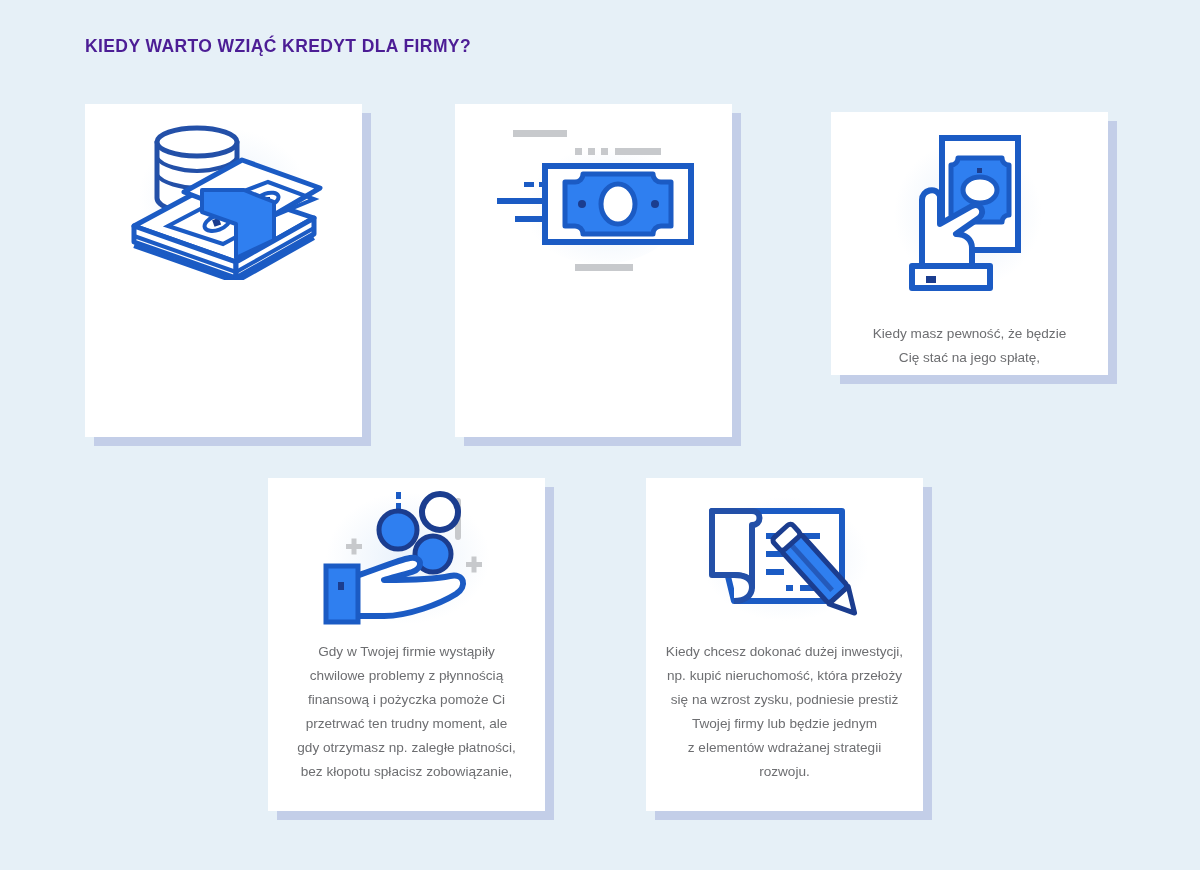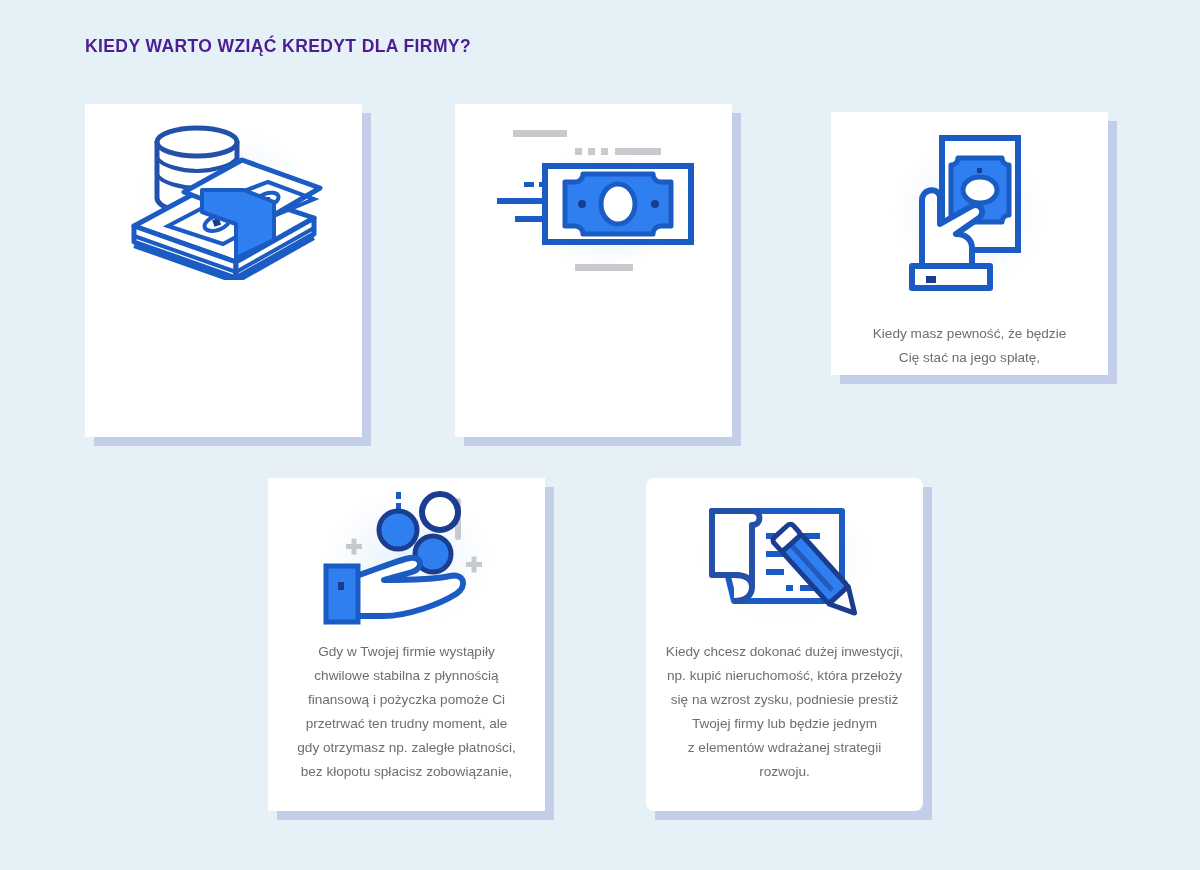--- a/index.html
+++ b/index.html
@@ -68,21 +68,21 @@
     padding: 0 18px;
     white-space: pre-line;
   }
 
   
   #card-1 { left: 85px;  top: 104px; width: 277px; height: 333px; }
   #card-2 { left: 455px; top: 104px; width: 277px; height: 333px; }
   #card-3 { left: 831px; top: 104px; width: 277px; height: 263px; margin-top: 8px; }
   
   #card-4 { left: 268px; top: 478px; width: 277px; height: 333px; }
-  #card-5 { left: 646px; top: 478px; width: 277px; height: 333px; border-radius: 8px; }
+  #card-5 { left: 646px; top: 478px; width: 277px; height: 333px; }
 
   #card-1 .card-icon { height: 192px; }
   #card-2 .card-icon { height: 192px; }
   #card-3 .card-icon { height: 202px; }
   #card-4 .card-icon { height: 162px; }
   #card-5 .card-icon { height: 162px; }
 
   #card-1 .card-text { padding-top: 6px; }
   #card-2 .card-text { padding-top: 6px; }
   #card-3 .card-text { padding-top: 8px; }
@@ -251,21 +251,21 @@
           <path d="M44 92 C68 84 86 76 98 74 C110 72 112 84 100 88 C90 91 78 94 72 96
                    C86 96 120 96 138 92 C152 89 156 102 144 110
                    C128 120 96 132 72 132 L44 132 Z" fill="#ffffff" stroke="#1b5bc4" stroke-width="6" stroke-linejoin="round" stroke-linecap="round"></path>
 
           <rect x="14" y="82" width="32" height="56" fill="#2f7ff0" stroke="#1b5bc4" stroke-width="5"></rect>
           <rect x="26" y="98" width="6" height="8" fill="#1b3d8f"></rect>
         </svg>
       </span>
     </div>
     <div class="card-text">Gdy w Twojej firmie wystąpiły
-chwilowe stabilna z płynnością
+chwilowe problemy z płynnością
 finansową i pożyczka pomoże Ci
 przetrwać ten trudny moment, ale
 gdy otrzymasz np. zaległe płatności,
 bez kłopotu spłacisz zobowiązanie,</div>
   </div>
 
   <div class="card" id="card-5">
     <div class="card-icon">
       <span>
         <svg width="190" height="140" viewBox="0 0 190 140">

